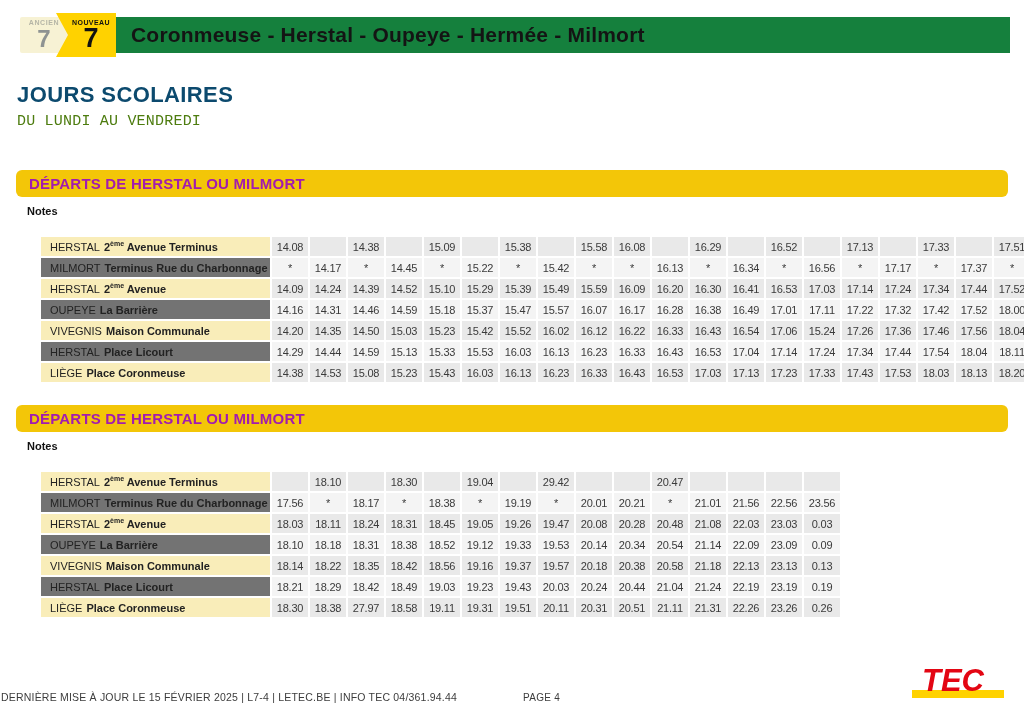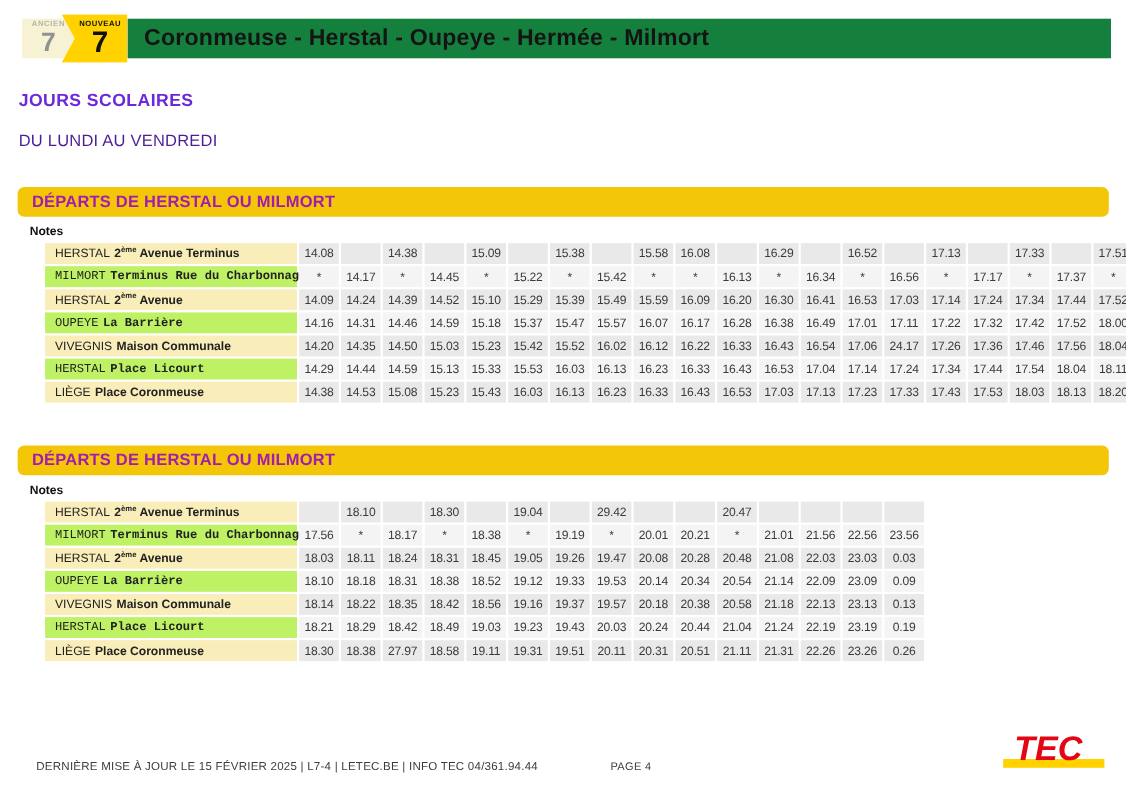--- a/index.html
+++ b/index.html
@@ -20,49 +20,49 @@
     clip-path:polygon(0 0,100% 0,100% 100%,0 100%,12px 50%);
     display:flex;flex-direction:column;align-items:center;justify-content:center;
     padding-left:10px;box-sizing:border-box;
   }
   .badge-nouveau .b-lbl{font-size:7px;font-weight:bold;color:#111;letter-spacing:.4px;line-height:1;}
   .badge-nouveau .b-num{font-size:27px;font-weight:800;color:#111;line-height:.95;}
   .title-bar{flex:1;height:36px;background:#15803d;display:flex;align-items:center;padding-left:15px;}
   .title-bar .route-title{font-size:21px;font-weight:800;letter-spacing:.2px;color:#141414;}
   
   .section-head{position:absolute;top:84px;left:17px;}
-  .section-title{font-size:16px;font-weight:800;letter-spacing:.4px;color:#6d28d9;line-height:1;}
-  .section-subtitle{font-size:15px;color:#4c1d95;margin-top:20px;letter-spacing:.2px;}
+  .section-title{font-size:22px;font-weight:800;letter-spacing:.4px;color:#0c4a6e;line-height:1;}
+  .section-subtitle{font-size:15px;color:#4d7c0f;margin-top:7px;letter-spacing:.2px;font-family:Liberation Mono, monospace;}
   
   .timetable{position:absolute;left:16px;width:992px;}
   .timetable.t0{top:170px;}
   .timetable.t1{top:405px;}
   .tt-header{
     height:27px;background:#f3c608;border-radius:6px;display:flex;align-items:center;
     padding-left:13px;font-size:15px;font-weight:800;color:#a21caf;box-sizing:border-box;letter-spacing:.2px;
   }
   .tt-notes{height:17px;display:flex;align-items:flex-end;padding-left:11px;font-size:11px;font-weight:bold;margin-top:3px;color:#111;}
-  .tt-rows{margin-top:4px;padding-left:25px;}
+  .tt-rows{margin-top:20px;padding-left:25px;}
   .tt-row{display:flex;height:19px;margin-bottom:2px;}
   .tt-label{
     width:229px;flex:none;display:flex;align-items:center;padding-left:9px;
     font-size:11px;box-sizing:border-box;margin-right:2px;white-space:nowrap;color:#222;
   }
   .tt-label b{margin-left:4px;}
   .tt-label sup{font-size:7px;vertical-align:super;line-height:0;}
   .tt-cell{
     width:36px;flex:none;margin-right:2px;display:flex;align-items:center;justify-content:center;
     font-size:11px;color:#3a3a3a;letter-spacing:-.2px;
   }
   .row-odd .tt-label{background:#f9edb9;}
-  .row-even .tt-label{background:#bef264;font-family:Liberation Mono, monospace;}
+  .row-even .tt-label{background:#737373;}
   .row-odd .tt-cell{background:#e9e9e9;}
   .row-even .tt-cell{background:#f4f4f4;}
   
-  .footer{position:absolute;left:32px;right:16px;bottom:14px;height:46px;}
+  .footer{position:absolute;left:0;right:16px;bottom:14px;height:46px;}
   .footer-left{position:absolute;left:1px;bottom:8px;font-size:10.5px;color:#3c3c3c;letter-spacing:.2px;}
   .footer-page{position:absolute;left:477px;bottom:8px;font-size:10px;color:#3c3c3c;letter-spacing:.3px;padding-left:46px;}
   .tec-logo{position:absolute;right:4px;bottom:0;width:92px;height:44px;}
   .tec-logo .bar{position:absolute;left:0;right:0;top:23px;height:8px;background:#ffd200;}
   .tec-logo .txt{
     position:absolute;left:10px;top:-2px;font-size:31px;font-weight:800;font-style:italic;
     color:#e30613;letter-spacing:0px;line-height:1;
   }
 </style>
 </head>
@@ -207,21 +207,21 @@
         <div class="tt-cell">15.23</div>
         <div class="tt-cell">15.42</div>
         <div class="tt-cell">15.52</div>
         <div class="tt-cell">16.02</div>
         <div class="tt-cell">16.12</div>
         <div class="tt-cell">16.22</div>
         <div class="tt-cell">16.33</div>
         <div class="tt-cell">16.43</div>
         <div class="tt-cell">16.54</div>
         <div class="tt-cell">17.06</div>
-        <div class="tt-cell">24.17</div>
+        <div class="tt-cell">15.24</div>
         <div class="tt-cell">17.26</div>
         <div class="tt-cell">17.36</div>
         <div class="tt-cell">17.46</div>
         <div class="tt-cell">17.56</div>
         <div class="tt-cell">18.04</div>
       </div>
       <div class="tt-row row-even">
         <div class="tt-label">
           <span>HERSTAL</span>
           <b>Place Licourt</b>

